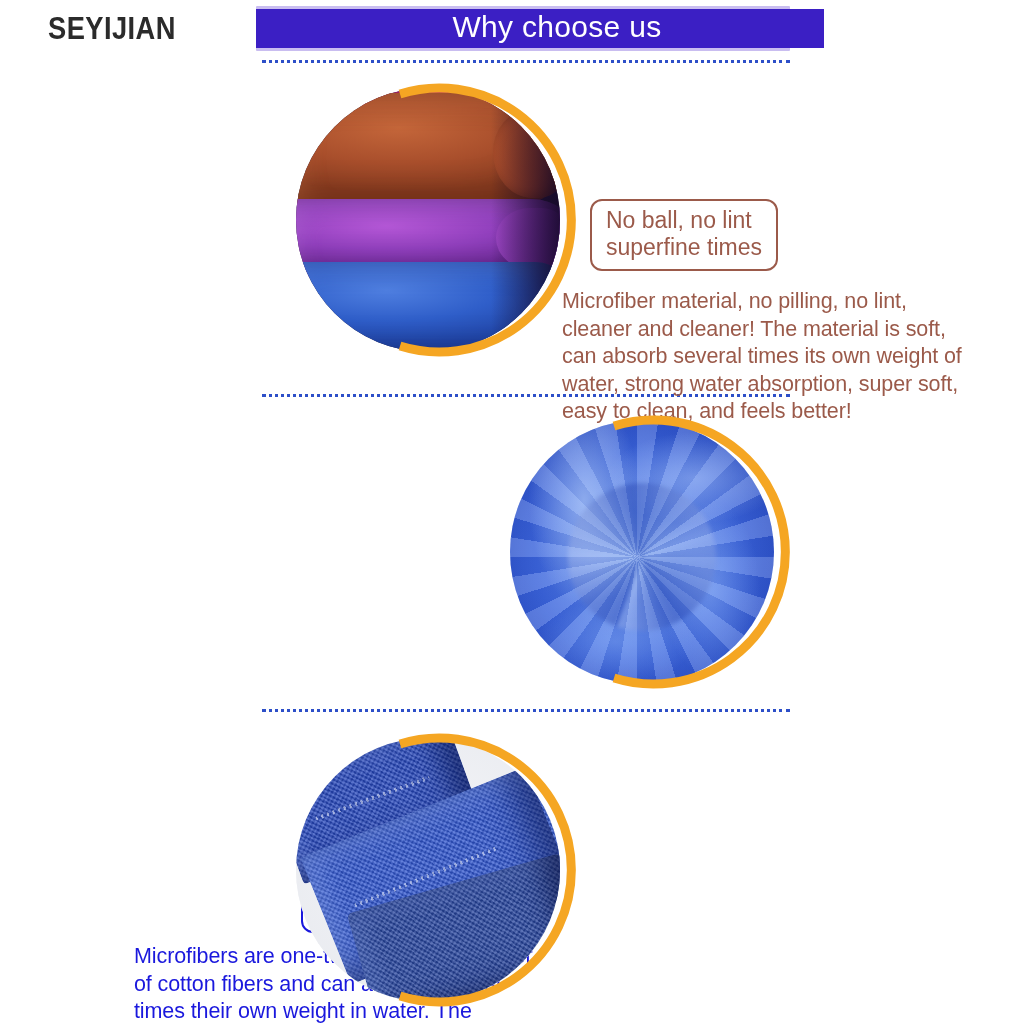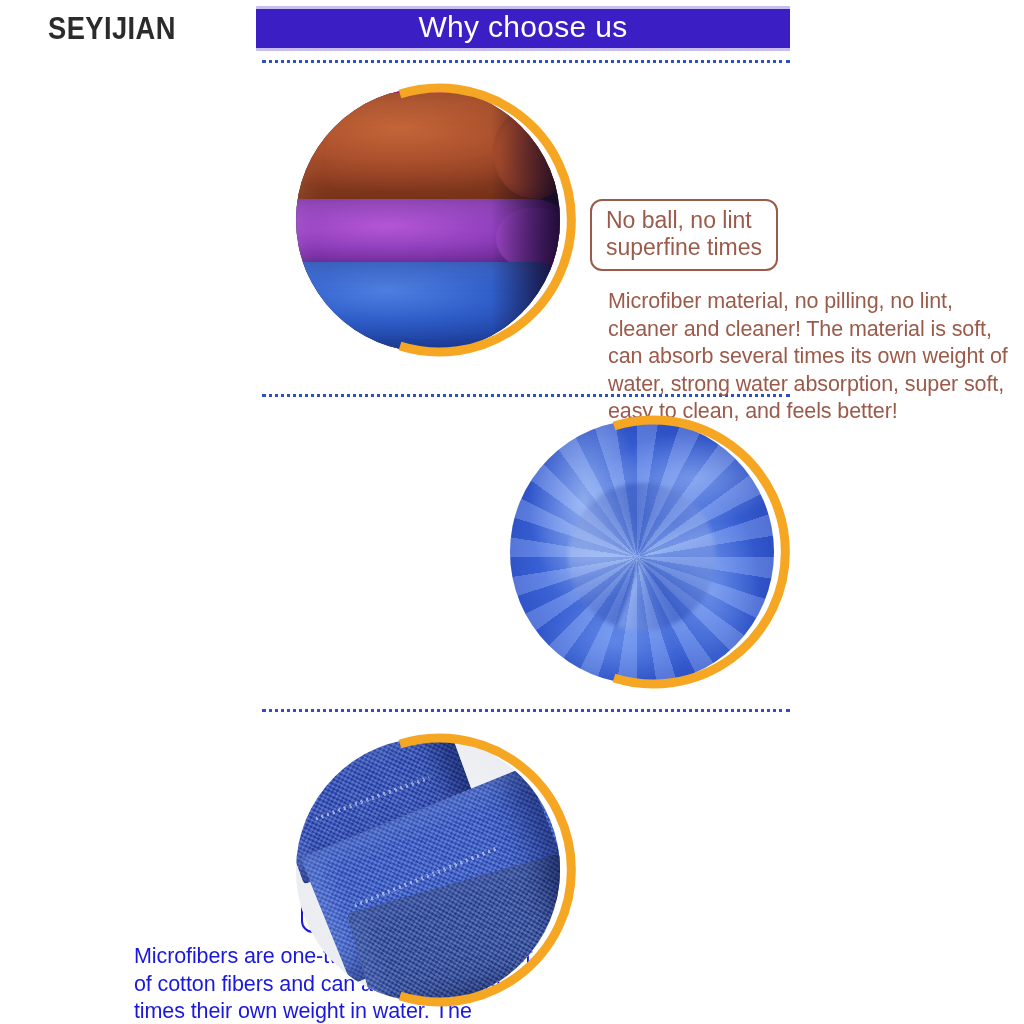--- a/index.html
+++ b/index.html
@@ -20,21 +20,21 @@
     color:#2b2b2b;
     font-family:"Liberation Sans", sans-serif;
     transform:scaleX(0.88);transform-origin:left center;
   }
   .banner-wrap{position:absolute;left:256px;top:6px;width:534px;height:45px;}
   .banner-edge{position:absolute;left:0;top:0;width:100%;height:100%;
     background:#c9bdf0;border-radius:1px;}
   .banner{
     position:absolute;left:0;top:3px;width:534px;height:39px;
     background:#3b1fc4;
-    display:flex;align-items:center;justify-content:center;
+    display:flex;align-items:center;justify-content:center;padding-left:34px;
   }
   .banner-text{
     color:#ffffff;font-size:30px;font-weight:400;letter-spacing:0.3px;
     line-height:1;padding-bottom:3px;
   }
 
   
   .divider{
     position:absolute;height:0;left:262px;width:528px;
     border-top:3px dotted #2d4fc8;
@@ -204,21 +204,21 @@
     position:absolute;
     font-size:21.5px;
     line-height:1.28;
     letter-spacing:-0.1px;
   }
 
   
   .t1{color:#9b5a4a;}
   .b1{left:566px;top:131px;}
   .b1 .l1,.b1 .l2{font-size:23px;}
-  .p1t{left:584px;top:220px;width:405px;}
+  .p1t{left:538px;top:220px;width:405px;}
 
   
   .t2{color:#1a18dd;}
   .b2{left:277px;top:459px;}
   .b2 .l1{font-size:21px;}
   .b2 .l2{font-size:25px;text-align:center;}
   .p2t{left:110px;top:541px;width:405px;}
 </style>
 </head>
 <body>

